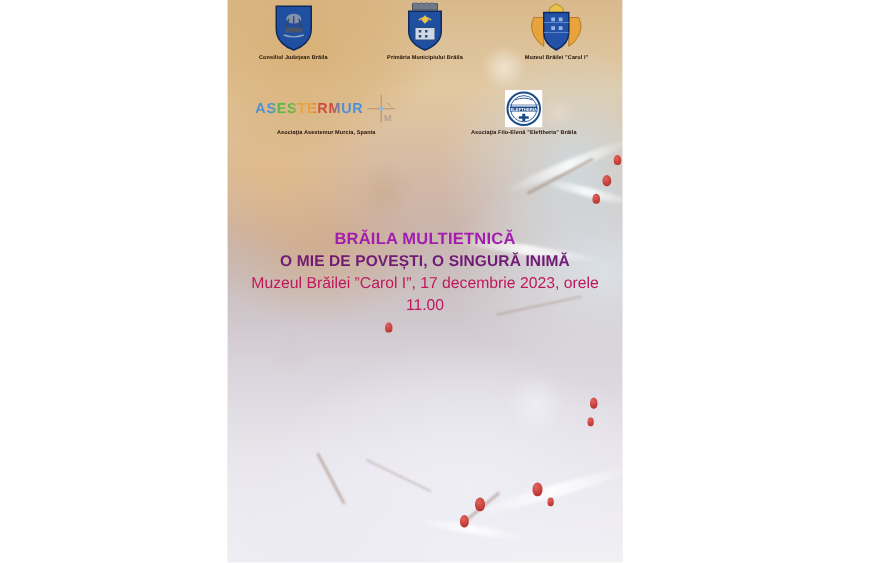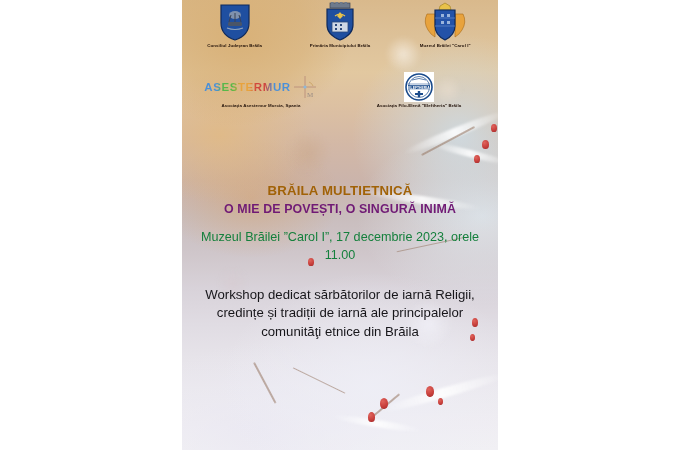--- a/index.html
+++ b/index.html
@@ -158,35 +158,35 @@
     position: absolute;
     left: 0;
     top: 182px;
     width: 100%;
     text-align: center;
   }
 
   #title-main {
     font-size: 13.2px;
     font-weight: bold;
-    color: #a16207;
+    color: #a21caf;
     letter-spacing: 0.2px;
     line-height: 1.35;
   }
   #title-sub {
     font-size: 12.4px;
     font-weight: bold;
     color: #701a75;
     letter-spacing: 0.1px;
     line-height: 1.5;
   }
   #venue-line {
-    margin-top: 11px;
+    margin-top: 0;
     font-size: 12.6px;
-    color: #15803d;
+    color: #be185d;
     line-height: 1.4;
     padding: 0 6px;
   }
   #body-para {
     margin-top: 21px;
     font-size: 13.2px;
     color: #17161a;
     line-height: 1.42;
     padding: 0 10px;
   }
@@ -297,17 +297,16 @@
           <path d="M8 8 q7 -3 14 0" stroke="#1a4b8c" stroke-width="0.7" fill="none"></path>
         </svg>
         <div class="logo-caption">Asociaţia Filo-Elenă "Eleftheria" Brăila</div>
       </div>
     </div>
 
     <div id="text-block">
       <div id="title-main">BRĂILA MULTIETNICĂ</div>
       <div id="title-sub">O MIE DE POVEȘTI, O SINGURĂ INIMĂ</div>
       <div id="venue-line">Muzeul Brăilei ”Carol I”, 17 decembrie 2023, orele 11.00</div>
-      <div id="body-para">Workshop dedicat sărbătorilor de iarnă Religii, credințe și tradiții de iarnă ale principalelor comunităţi etnice din Brăila</div>
     </div>
 
   </div>
 </div>
 
 </body></html>

